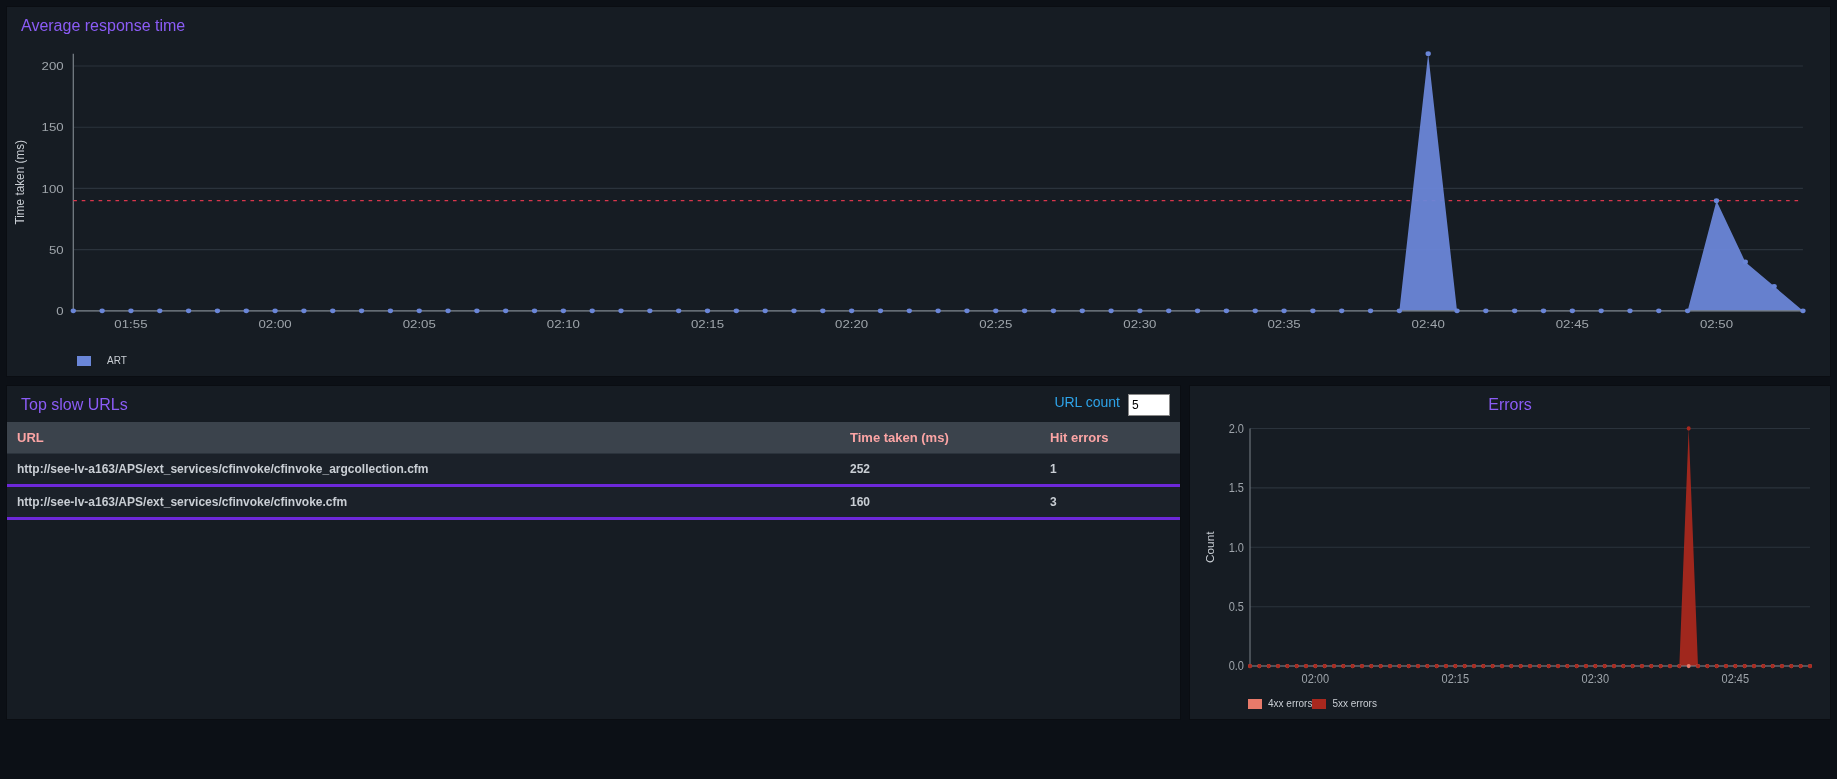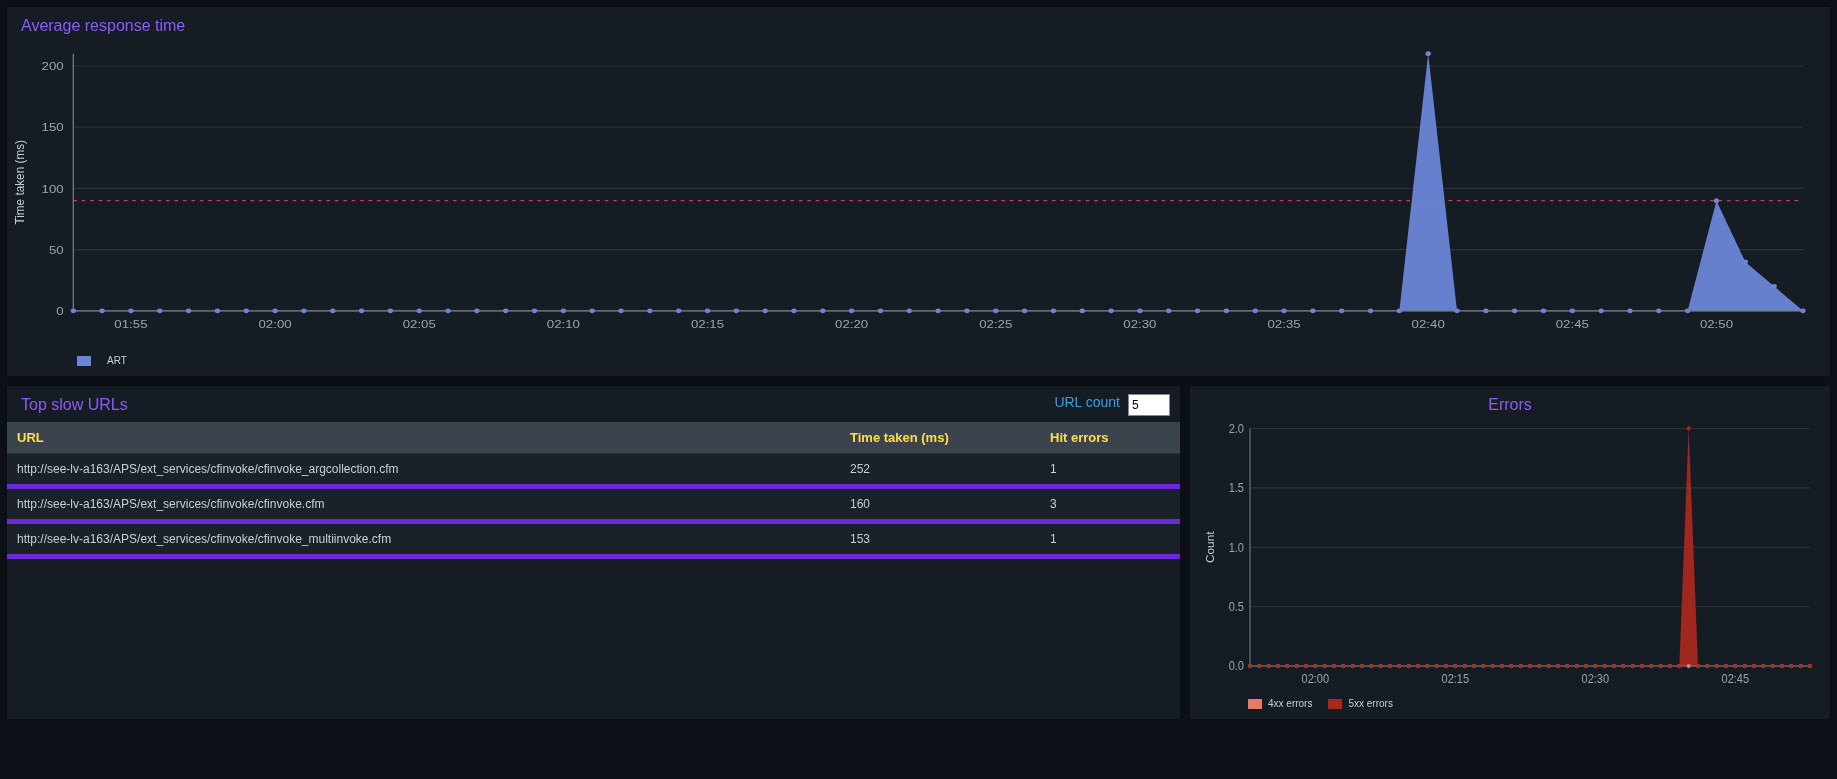--- a/index.html
+++ b/index.html
@@ -16,29 +16,29 @@
   .tick-line{stroke:#2b333c;stroke-width:1;}
   .axis-line{stroke:#7a828a;stroke-width:1;}
   .yaxis-title{fill:#c9ced4;font-size:11px;}
   .threshold{stroke:#d9364c;stroke-width:1;stroke-dasharray:3 4;}
   .area-fill{fill:#6a86d8;opacity:0.95;}
   .dot{fill:#6a86d8;}
   .legend{display:flex;align-items:center;gap:16px;padding:0 0 10px 70px;font-size:10px;color:#c9ced4;}
   .swatch{width:14px;height:10px;display:inline-block;}
   
   table{width:100%;border-collapse:collapse;}
-  th{background:#3b434c;color:#fde047;text-align:left;font-weight:600;padding:8px 10px;font-size:13px;}
-  td{padding:8px 10px;border-top:1px solid #2b333c;border-bottom:5px solid #6d28d9;color:#c9ced4;font-size:12px;}
+  th{background:#3b434c;color:#fca5a5;text-align:left;font-weight:600;padding:8px 10px;font-size:13px;}
+  td{padding:8px 10px;border-top:1px solid #2b333c;border-bottom:3px solid #6d28d9;color:#c9ced4;font-size:12px;font-weight:bold;}
   tr.datarow{background:#1b2129;}
   .url-count-wrap{position:absolute;right:10px;top:8px;display:flex;align-items:flex-start;gap:8px;font-size:14px;}
   .url-count-label{color:#2ea3e8;}
   .url-count-input{width:34px;height:18px;background:#fff;color:#000;border:1px solid #888;font-size:12px;padding:1px 3px;}
   
   .err-chart{position:relative;height:270px;margin:0 10px 0 10px;}
-  .err-legend{display:flex;align-items:center;gap:16px;padding:6px 0 10px 58px;font-size:10px;}
+  .err-legend{display:flex;align-items:center;padding:6px 0 10px 58px;font-size:10px;}
   .err-legend .item{display:flex;align-items:center;gap:6px;}
   .dot4xx{fill:#e87a6a;}
   .dot5xx{fill:#a8281e;}
   .area5xx{fill:#a8281e;opacity:0.95;}
 </style>
 </head>
 <body>
 
 <div class="panel top-panel">
   <div class="panel-title">Average response time</div>
@@ -159,25 +159,20 @@
       <tbody id="slow-urls-body">
           <tr class="datarow">
             <td>http://see-lv-a163/APS/ext_services/cfinvoke/cfinvoke_argcollection.cfm</td>
             <td>252</td>
             <td>1</td>
           </tr>
           <tr class="datarow">
             <td>http://see-lv-a163/APS/ext_services/cfinvoke/cfinvoke.cfm</td>
             <td>160</td>
             <td>3</td>
-          </tr>
-          <tr class="datarow">
-            <td>http://see-lv-a163/APS/ext_services/cfinvoke/cfinvoke_multiinvoke.cfm</td>
-            <td>153</td>
-            <td>1</td>
           </tr>
         </tbody>
     </table>
   </div>
 
   <div class="panel right-panel">
     <div class="panel-title">Errors</div>
     <div class="err-chart">
       <svg id="err-svg" width="100%" height="100%" viewBox="0 0 620 250" preserveAspectRatio="none">
           <line x1="50" x2="610" y1="226" y2="226" class="tick-line"></line>

